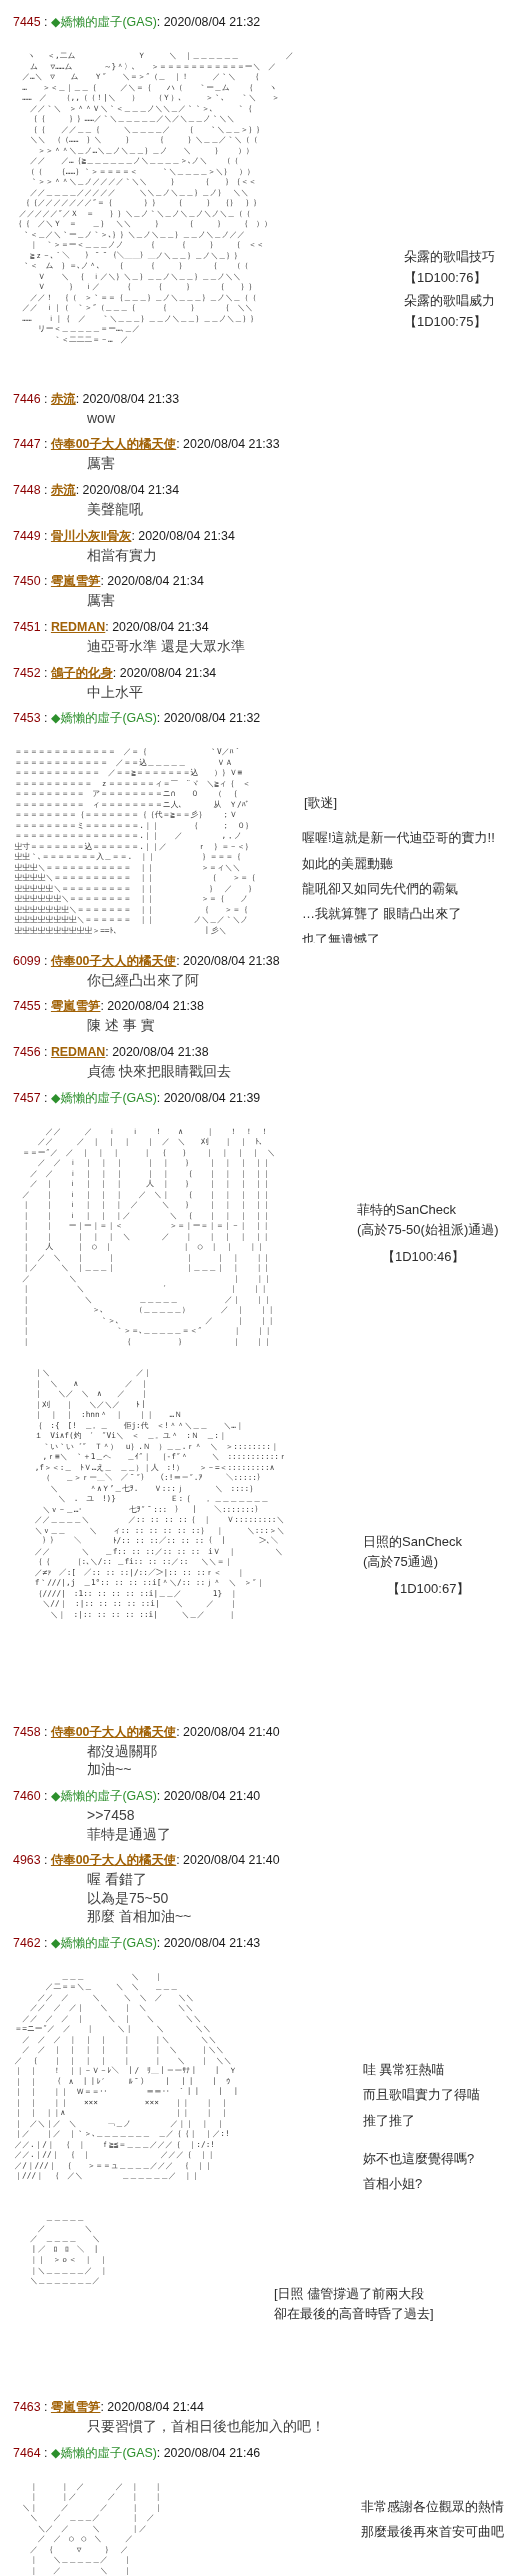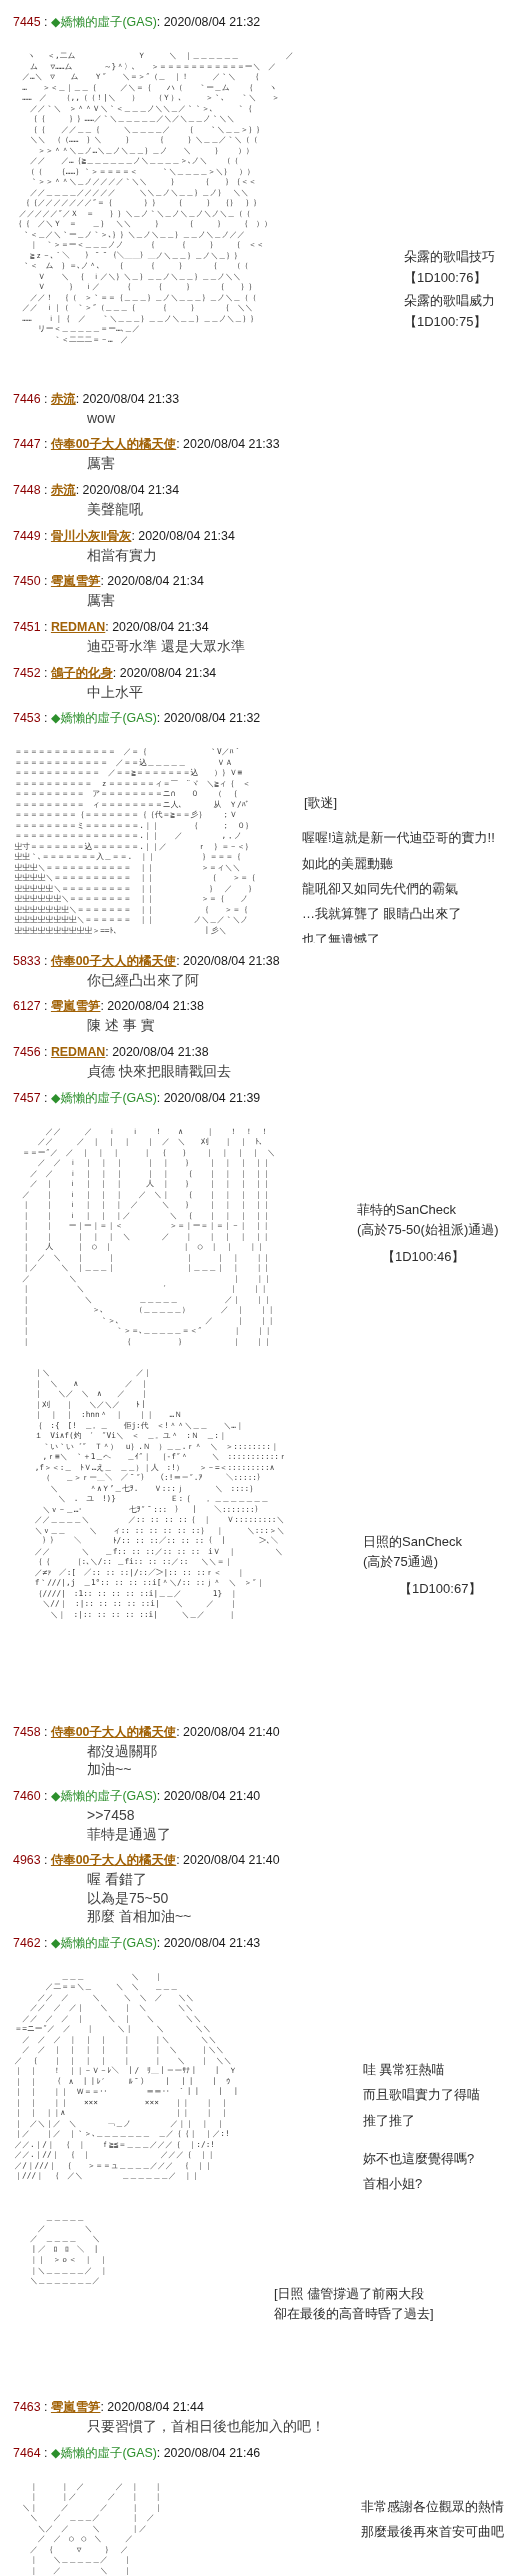--- a/index.html
+++ b/index.html
@@ -121,25 +121,25 @@
 㞢㞢㞢㞢㞢＼＝＝＝＝＝＝＝＝＝　｜｜　　　　　　　｝　／　　｝
 㞢㞢㞢㞢㞢㞢＼＝＝＝＝＝＝＝＝　｜｜　　　　　　＞＝｛　　ノ
 㞢㞢㞢㞢㞢㞢㞢＼＝＝＝＝＝＝＝　｜｜　　　　　　｛　　＞＝｛
 㞢㞢㞢㞢㞢㞢㞢㞢＼＝＝＝＝＝＝　｜｜　　　　　ノ＼＿／｀＼ノ
 㞢㞢㞢㞢㞢㞢㞢㞢㞢㞢＞==ﾄ､　　　　　　　　　　　｜彡＼</pre>
         <div class="aa-note" style="left: 304px; top: 46px;"><div class="note-line">[歌迷]</div></div>
         <div class="aa-note spaced" style="left: 302px; top: 78px;"><div class="note-line">喔喔!這就是新一代迪亞哥的實力!!</div><div class="note-line">如此的美麗動聽</div><div class="note-line">龍吼卻又如同先代們的霸氣</div><div class="note-line">…我就算聾了 眼睛凸出來了</div><div class="note-line">也了無遺憾了</div></div>
       </div>
     </div>
     <div class="post">
-      <div class="post-header"><span class="post-num">5833</span><span class="post-sep"> : </span><span class="name-link">侍奉00子大人的橘天使</span><span class="post-date">: 2020/08/04 21:38</span></div>
+      <div class="post-header"><span class="post-num">6099</span><span class="post-sep"> : </span><span class="name-link">侍奉00子大人的橘天使</span><span class="post-date">: 2020/08/04 21:38</span></div>
       <div class="post-body"><div>你已經凸出來了阿</div></div>
     </div>
     <div class="post">
-      <div class="post-header"><span class="post-num">6127</span><span class="post-sep"> : </span><span class="name-link">雩嵐雪笋</span><span class="post-date">: 2020/08/04 21:38</span></div>
+      <div class="post-header"><span class="post-num">7455</span><span class="post-sep"> : </span><span class="name-link">雩嵐雪笋</span><span class="post-date">: 2020/08/04 21:38</span></div>
       <div class="post-body"><div>陳 述 事 實</div></div>
     </div>
     <div class="post">
       <div class="post-header"><span class="post-num">7456</span><span class="post-sep"> : </span><span class="name-link">REDMAN</span><span class="post-date">: 2020/08/04 21:38</span></div>
       <div class="post-body"><div>貞德 快來把眼睛戳回去</div></div>
     </div>
     <div class="post">
       <div class="post-header"><span class="post-num">7457</span><span class="post-sep"> : </span><span class="name-trip">◆嬌懶的虛子(GAS)</span><span class="post-date">: 2020/08/04 21:39</span></div>
       <div class="aa-wrap" style="height: 588px;">
         <pre class="aa-art">　　　　／／　　　／　　ｉ　　ｉ　　！　　∧　　　｜　　！　！　！
@@ -185,21 +185,21 @@
 　　 ／／　　　　＼　　＿f:: :: ::／:: :: ::　iＶ　｜　　　　　＼
 　　 ｛｛　　　［:､＼/:: ＿fi:: :: ::／:: 　＼＼＝｜
 　　 ／≠ｧ　／:[　／:: :: ::|/::／＞|:: :: ::ｒ＜　　｜
 　　 f｀///|,j　＿1°:: :: :: ::i[＾＼/:: ::ｊ＾　＼　＞″｜
 　　 ｛////|　:1:: :: :: :: ::i|＿＿／　　　　1}　｜
 　　 　＼//｜　:|:: :: :: :: ::i|　　＼　　　／　　｜
 　　 　　＼｜　:|:: :: :: :: ::i|　　　＼＿／　　　｜</pre>
         <div class="aa-note" style="left: 357px; top: 73px;"><div class="note-line">菲特的SanCheck</div><div class="note-line">(高於75-50(始祖派)通過)</div></div>
         <div class="aa-note" style="left: 382px; top: 120px;"><div class="note-line">【1D100:46】</div></div>
         <div class="aa-note" style="left: 363px; top: 405px;"><div class="note-line">日照的SanCheck</div><div class="note-line">(高於75通過)</div></div>
-        <div class="aa-note" style="left: 399px; top: 452px;"><div class="note-line">【1D100:67】</div></div>
+        <div class="aa-note" style="left: 387px; top: 452px;"><div class="note-line">【1D100:67】</div></div>
       </div>
     </div>
     <div class="post">
       <div class="post-header"><span class="post-num">7458</span><span class="post-sep"> : </span><span class="name-link">侍奉00子大人的橘天使</span><span class="post-date">: 2020/08/04 21:40</span></div>
       <div class="post-body"><div>都沒過關耶</div><div>加油~~</div></div>
     </div>
     <div class="post">
       <div class="post-header"><span class="post-num">7460</span><span class="post-sep"> : </span><span class="name-trip">◆嬌懶的虛子(GAS)</span><span class="post-date">: 2020/08/04 21:40</span></div>
       <div class="post-body"><div>&gt;&gt;7458</div><div>菲特是通過了</div></div>
     </div>

